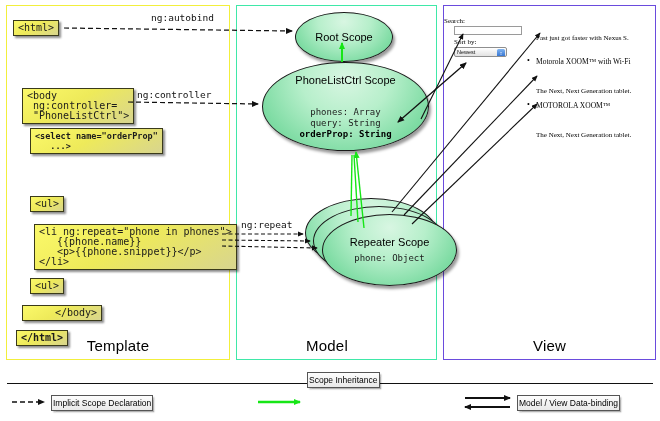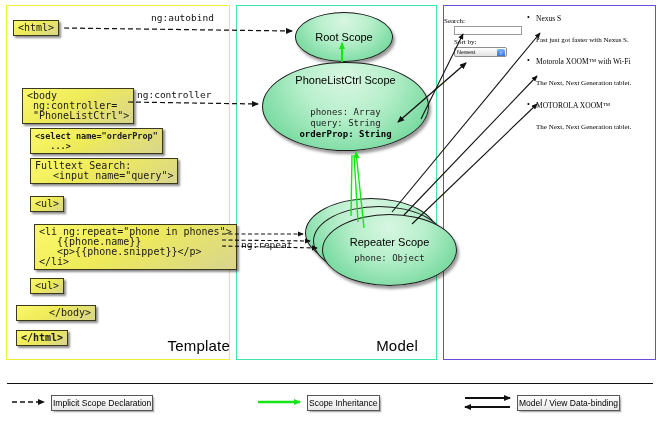--- a/index.html
+++ b/index.html
@@ -7,21 +7,21 @@
        font-family:"Liberation Sans",sans-serif;}
 
   #stage{position:absolute;left:0;top:0;width:660px;height:421px;}
 
   
   .panel{position:absolute;background:#fff;box-sizing:border-box;}
   #panel-template{left:6px;top:5px;width:224px;height:355px;border:1.5px solid #f2ef3c;}
   #panel-model{left:236px;top:5px;width:201px;height:355px;border:1.5px solid #3fe8a8;}
   #panel-view{left:443px;top:5px;width:213px;height:355px;border:1.5px solid #6a4bdd;}
 
-  .panel-label{position:absolute;font-size:15px;color:#000;text-align:right;
+  .panel-label{position:absolute;font-size:15px;color:#000;text-align:center;
                letter-spacing:.2px;}
   #label-template{left:6px;top:337px;width:224px;}
   #label-model{left:236px;top:337px;width:182px;}
   #label-view{left:443px;top:337px;width:213px;}
 
   
   .code-box{position:absolute;box-sizing:border-box;
             border:1.2px solid #3a3a1a;
             background:linear-gradient(150deg,#fbf96a 0%,#eeea5a 45%,#d8d58f 100%);
             color:#1b1b1b;
@@ -31,21 +31,21 @@
             box-shadow:2px 2px 2px rgba(0,0,0,.45);}
   .code-box.bold{font-weight:bold;}
 
   #box-html{left:13px;top:20px;}
   #box-body{left:22px;top:88px;}
   #box-select{left:30px;top:128px;font-size:8.5px;}
   #box-search{left:30px;top:158px;}
   #box-ul1{left:30px;top:196px;}
   #box-li{left:34px;top:224px;}
   #box-ul2{left:30px;top:278px;}
-  #box-bodyclose{left:16px;top:305px;padding-left:32px;}
+  #box-bodyclose{left:22px;top:305px;padding-left:32px;}
   #box-htmlclose{left:16px;top:330px;font-weight:bold;}
 
   
   .scope{position:absolute;border-radius:50%;
          border:1.6px solid #1a1a1a;
          background:radial-gradient(ellipse at 50% 18%,#d8f6e2 0%,#b7efcb 38%,#7fdca4 75%,#63cf8f 100%);
          box-shadow:2px 3px 3px rgba(0,0,0,.4);
          display:flex;flex-direction:column;align-items:center;justify-content:center;
          text-align:center;color:#000;}
   .scope .title{font-size:11px;line-height:13px;}
@@ -76,64 +76,62 @@
                  background:linear-gradient(#ffffff,#e2e2e2);
                  font-size:5.5px;padding:1px 2px;color:#111;overflow:hidden;
                  font-family:"Liberation Sans",sans-serif;}
   #v-sort-arrows{position:absolute;right:1px;top:1px;width:8px;height:8px;
                  background:linear-gradient(#7fb3f0,#2f6fd0);border-radius:1.5px;
                  color:#fff;font-size:5px;line-height:8px;text-align:center;}
 
   .v-item{position:absolute;left:84px;width:128px;}
   .v-item .name{font-size:7.5px;line-height:10px;position:relative;padding-left:9px;}
   .v-item .name::before{content:"\2022";position:absolute;left:0;top:-1px;font-size:8px;}
-  .v-item .snip{font-size:7px;line-height:10px;margin-top:11px;padding-left:9px;}
+  .v-item .snip{font-size:7px;line-height:10px;margin-top:19px;padding-left:9px;}
   #v-item-0{top:9px;}
   #v-item-1{top:52px;}
   #v-item-2{top:96px;}
 
   
   .conn-label{position:absolute;
               font-family:"DejaVu Sans Mono","Liberation Mono",monospace;
               font-size:9.5px;color:#111;}
   #lbl-autobind{left:151px;top:12px;}
   #lbl-controller{left:137px;top:89px;}
-  #lbl-repeat{left:241px;top:219px;margin-top:20px;}
+  #lbl-repeat{left:241px;top:219px;}
 
   
   #legend-rule{position:absolute;left:7px;top:383px;width:646px;height:0;
                border-top:1.6px solid #111;}
   .legend-box{position:absolute;box-sizing:border-box;border:1.2px solid #555;
               background:linear-gradient(#fdfdfd,#e9e9e9);
               font-size:8.5px;color:#000;padding:2px 1px;
               box-shadow:1.5px 1.5px 1.5px rgba(0,0,0,.3);}
   #legend-box-0{left:51px;top:395px;}
-  #legend-box-1{left:307px;top:395px;}
+  #legend-box-1{left:307px;top:372px;}
   #legend-box-2{left:517px;top:395px;}
 
   svg{position:absolute;left:0;top:0;width:660px;height:421px;
       pointer-events:none;overflow:visible;}
 </style>
 </head>
 <body>
 
 <div id="stage">
 
   <div class="panel" id="panel-template"></div>
   <div class="panel" id="panel-model"></div>
   <div class="panel" id="panel-view"></div>
 
   <div class="code-box" id="box-html">&lt;html&gt;</div>
   <div class="code-box" id="box-body">&lt;body
  ng:controller=
  "PhoneListCtrl"&gt;</div>
   <div class="code-box bold" id="box-select">&lt;select name="orderProp"
    ...&gt;</div>
-  <div class="code-box" id="box-search">Fulltext Search:
-   &lt;input name="query"&gt;</div>
   <div class="code-box" id="box-ul1">&lt;ul&gt;</div>
   <div class="code-box" id="box-li">&lt;li ng:repeat="phone in phones"&gt;
    {{phone.name}}
    &lt;p&gt;{{phone.snippet}}&lt;/p&gt;
 &lt;/li&gt;</div>
   <div class="code-box" id="box-ul2">&lt;ul&gt;</div>
   <div class="code-box" id="box-bodyclose">&lt;/body&gt;</div>
   <div class="code-box" id="box-htmlclose">&lt;/html&gt;</div>
 
   <div class="scope" id="scope-root">
@@ -165,21 +163,20 @@
     <div class="v-label" id="v-search-label">Search:</div>
     <div id="v-search-input"></div>
 
     <div class="v-label" id="v-sort-label">Sort by:</div>
     <div id="v-sort-select">
       <span>Newest</span>
       <span id="v-sort-arrows">↕</span>
     </div>
 
     <div class="v-item" id="v-item-0">
-      <div class="name">Nexus S</div>
       <div class="snip">Fast just got faster with Nexus S.</div>
     </div>
     <div class="v-item" id="v-item-1">
       <div class="name">Motorola XOOM™  with Wi-Fi</div>
       <div class="snip">The Next, Next Generation tablet.</div>
     </div>
     <div class="v-item" id="v-item-2">
       <div class="name">MOTOROLA XOOM™</div>
       <div class="snip">The Next, Next Generation tablet.</div>
     </div>
@@ -228,19 +225,20 @@
     <line x1="465" y1="398" x2="510" y2="398" stroke="#111" stroke-width="1.8" marker-end="url(#ah-black)"></line>
     <line x1="510" y1="407" x2="465" y2="407" stroke="#111" stroke-width="1.8" marker-end="url(#ah-black)"></line>
   </svg>
 
   <div class="conn-label" id="lbl-autobind">ng:autobind</div>
   <div class="conn-label" id="lbl-controller">ng:controller</div>
   <div class="conn-label" id="lbl-repeat">ng:repeat</div>
 
   <div class="panel-label" id="label-template">Template</div>
   <div class="panel-label" id="label-model">Model</div>
+  <div class="panel-label" id="label-view">View</div>
 
   <div id="legend-rule"></div>
   <div class="legend-box" id="legend-box-0">Implicit Scope Declaration</div>
   <div class="legend-box" id="legend-box-1">Scope Inheritance</div>
   <div class="legend-box" id="legend-box-2">Model / View Data-binding</div>
 
 </div>
 
 </body></html>

